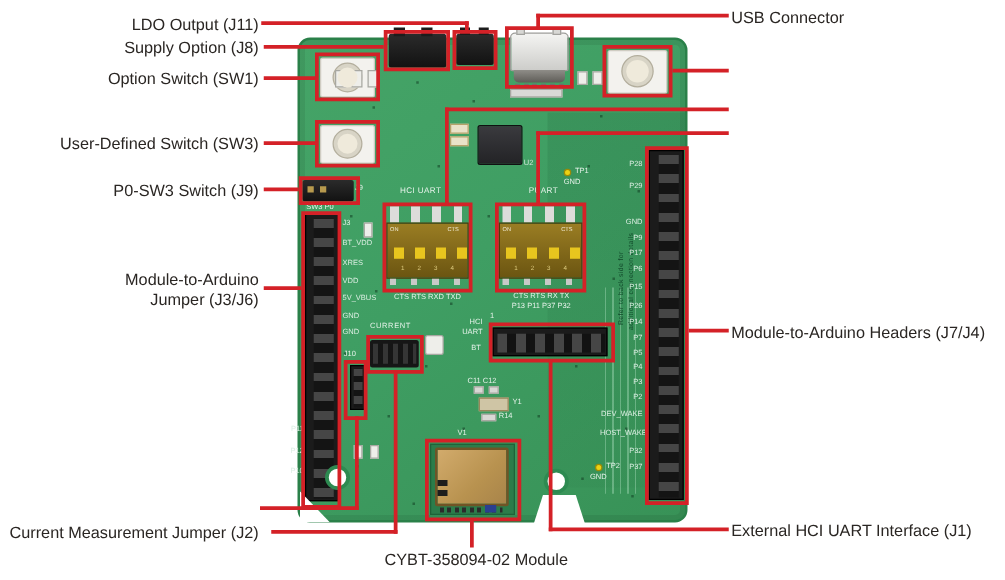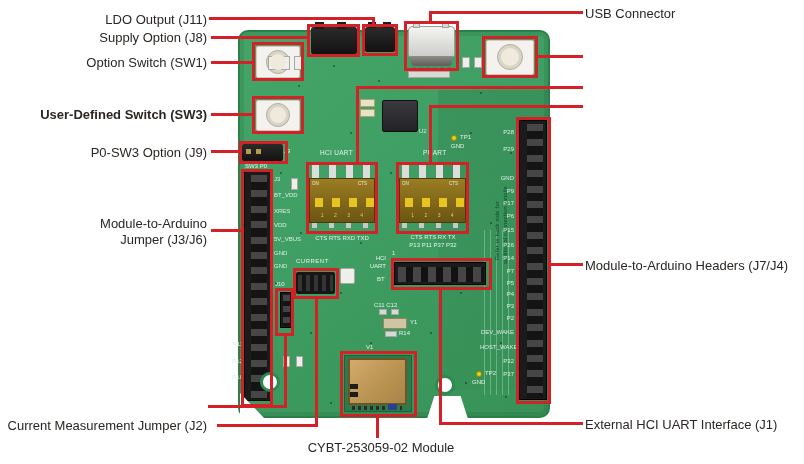--- a/index.html
+++ b/index.html
@@ -252,26 +252,26 @@
   <div class="rl" style="left:538px;top:55px;width:45px;height:3px;"></div>
   <div class="rl" style="left:356px;top:86px;width:227px;height:3px;"></div>
   <div class="rl" style="left:356px;top:86px;width:3px;height:78px;"></div>
   <div class="rl" style="left:429px;top:105px;width:154px;height:3px;"></div>
   <div class="rl" style="left:429px;top:105px;width:3px;height:59px;"></div>
   <div class="rl" style="left:551px;top:263px;width:32px;height:3px;"></div>
 
   <div class="lbl l" style="top:12px;">LDO Output (J11)</div>
   <div class="lbl l" style="top:30px;">Supply Option (J8)</div>
   <div class="lbl l" style="top:55px;">Option Switch (SW1)</div>
-  <div class="lbl l" style="top:107px;font-weight:bold;">User-Defined Switch (SW3)</div>
-  <div class="lbl l" style="top:145px;">P0-SW3 Option (J9)</div>
+  <div class="lbl l" style="top:107px;">User-Defined Switch (SW3)</div>
+  <div class="lbl l" style="top:145px;">P0-SW3 Switch (J9)</div>
   <div class="lbl l two" style="top:216px;">
     <span>Module-to-Arduino</span>
     <span>Jumper (J3/J6)</span>
   </div>
   <div class="lbl l" style="top:418px;">Current Measurement Jumper (J2)</div>
 
   <div class="lbl r" style="top:6px;">USB Connector</div>
   <div class="lbl r" style="top:258px;">Module-to-Arduino Headers (J7/J4)</div>
   <div class="lbl r" style="top:417px;">External HCI UART Interface (J1)</div>
 
-  <div class="lbl b" style="top:440px;">CYBT-253059-02 Module</div>
+  <div class="lbl b" style="top:440px;">CYBT-358094-02 Module</div>
 </div>
 
 </body></html>

